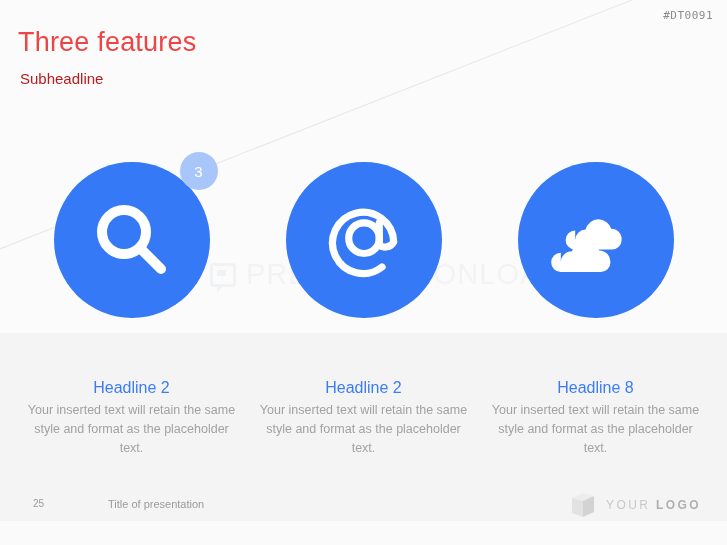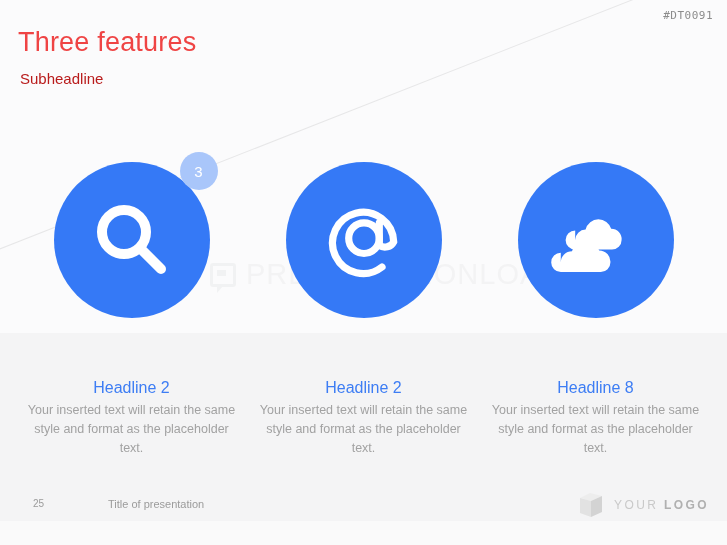--- a/index.html
+++ b/index.html
@@ -179,21 +179,21 @@
   }
   .foot-title {
     position: absolute;
     left: 88px; top: 498px;
     font-size: 11px;
     color: #9b9b9b;
     margin-left: 20px;
   }
   .logo {
     position: absolute;
-    right: 18px; top: 492px;
+    right: 26px; top: 492px;
     display: flex;
     align-items: center;
     gap: 11px;
   }
   .logo-text {
     font-size: 12px;
     letter-spacing: 2.4px;
     color: #c9c9c9;
   }
   .logo-text b {

